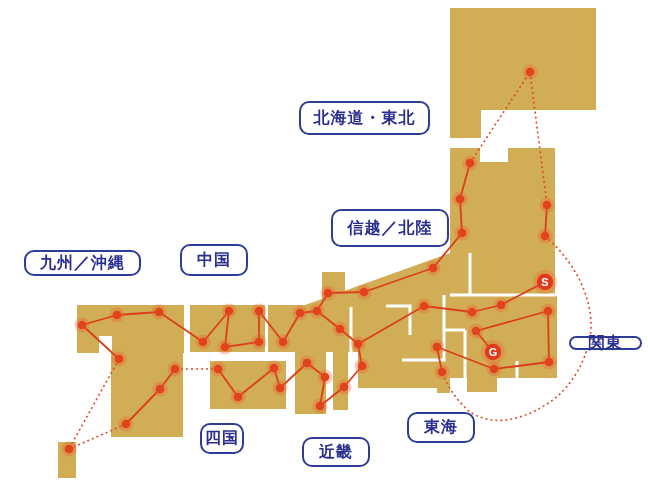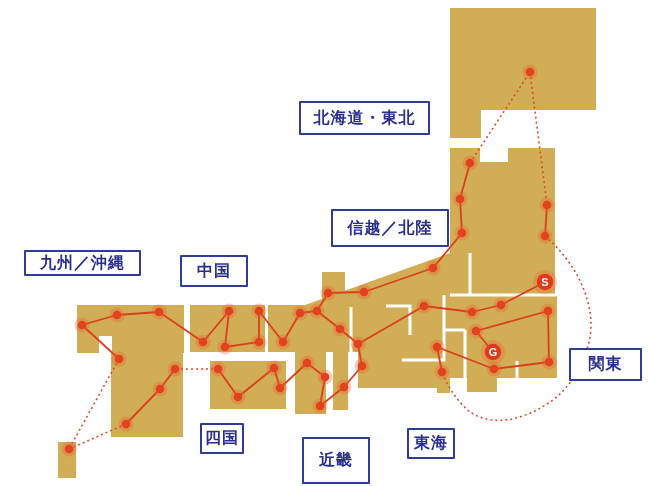--- a/index.html
+++ b/index.html
@@ -1,21 +1,21 @@
 <!DOCTYPE html>
 <html><head>
 <meta charset="utf-8">
 <title>Map</title>
 <style>
   html,body{margin:0;padding:0;background:#fff;}
   #stage{position:relative;width:648px;height:486px;background:#fff;overflow:hidden;
          font-family:"Liberation Sans",sans-serif;}
   #map-svg{position:absolute;left:0;top:0;}
   .region-label{position:absolute;display:flex;align-items:center;justify-content:center;
-    background:#fff;border:2px solid #2E3C96;border-radius:1px;box-sizing:border-box;
+    background:#fff;border:2px solid #2E3C96;border-radius:10px;box-sizing:border-box;
     color:#2A2F8F;font-weight:bold;font-size:16px;letter-spacing:1px;white-space:nowrap;}
 </style>
 </head>
 <body>
 
 <div id="stage">
   <svg id="map-svg" width="648" height="486" viewBox="0 0 648 486">
       <rect x="0" y="0" width="648" height="486" fill="#ffffff"></rect>
       <rect x="450" y="8" width="146" height="102" fill="#D1AE55"></rect>
       <rect x="450" y="110" width="31" height="28" fill="#D1AE55"></rect>
@@ -182,19 +182,19 @@
       <circle cx="545" cy="282" r="8.2" fill="#E2391A"></circle>
       <text x="545" y="286" fill="#ffffff" font-size="11" font-weight="bold" text-anchor="middle" font-family="&quot;Liberation Sans&quot;,sans-serif">S</text>
       <circle cx="493" cy="352" r="12" fill="#F05A2E" opacity="0.28"></circle>
       <circle cx="493" cy="352" r="8.2" fill="#E2391A"></circle>
       <text x="493" y="356" fill="#ffffff" font-size="11" font-weight="bold" text-anchor="middle" font-family="&quot;Liberation Sans&quot;,sans-serif">G</text>
     </svg>
   <div id="labels">
       <div class="region-label" style="left: 299px; top: 101px; width: 131px; height: 34px;">北海道・東北</div>
       <div class="region-label" style="left: 299px; top: 209px; width: 118px; height: 38px; margin-left: 32px;">信越／北陸</div>
       <div class="region-label" style="left: 24px; top: 250px; width: 117px; height: 26px;">九州／沖縄</div>
-      <div class="region-label" style="left: 180px; top: 244px; width: 68px; height: 32px; margin-top: 11px;">中国</div>
-      <div class="region-label" style="left: 569px; top: 348px; width: 73px; height: 33px;">関東</div>
+      <div class="region-label" style="left: 180px; top: 244px; width: 68px; height: 32px;">中国</div>
+      <div class="region-label" style="left: 569px; top: 336px; width: 73px; height: 14px;">関東</div>
       <div class="region-label" style="left: 200px; top: 423px; width: 44px; height: 31px;">四国</div>
-      <div class="region-label" style="left: 302px; top: 437px; width: 68px; height: 47px;">近畿</div>
-      <div class="region-label" style="left: 407px; top: 428px; width: 48px; height: 31px;">東海</div>
+      <div class="region-label" style="left: 302px; top: 437px; width: 68px; height: 30px;">近畿</div>
+      <div class="region-label" style="left: 407px; top: 412px; width: 68px; height: 31px;">東海</div>
     </div>
 </div>
 
 </body></html>

